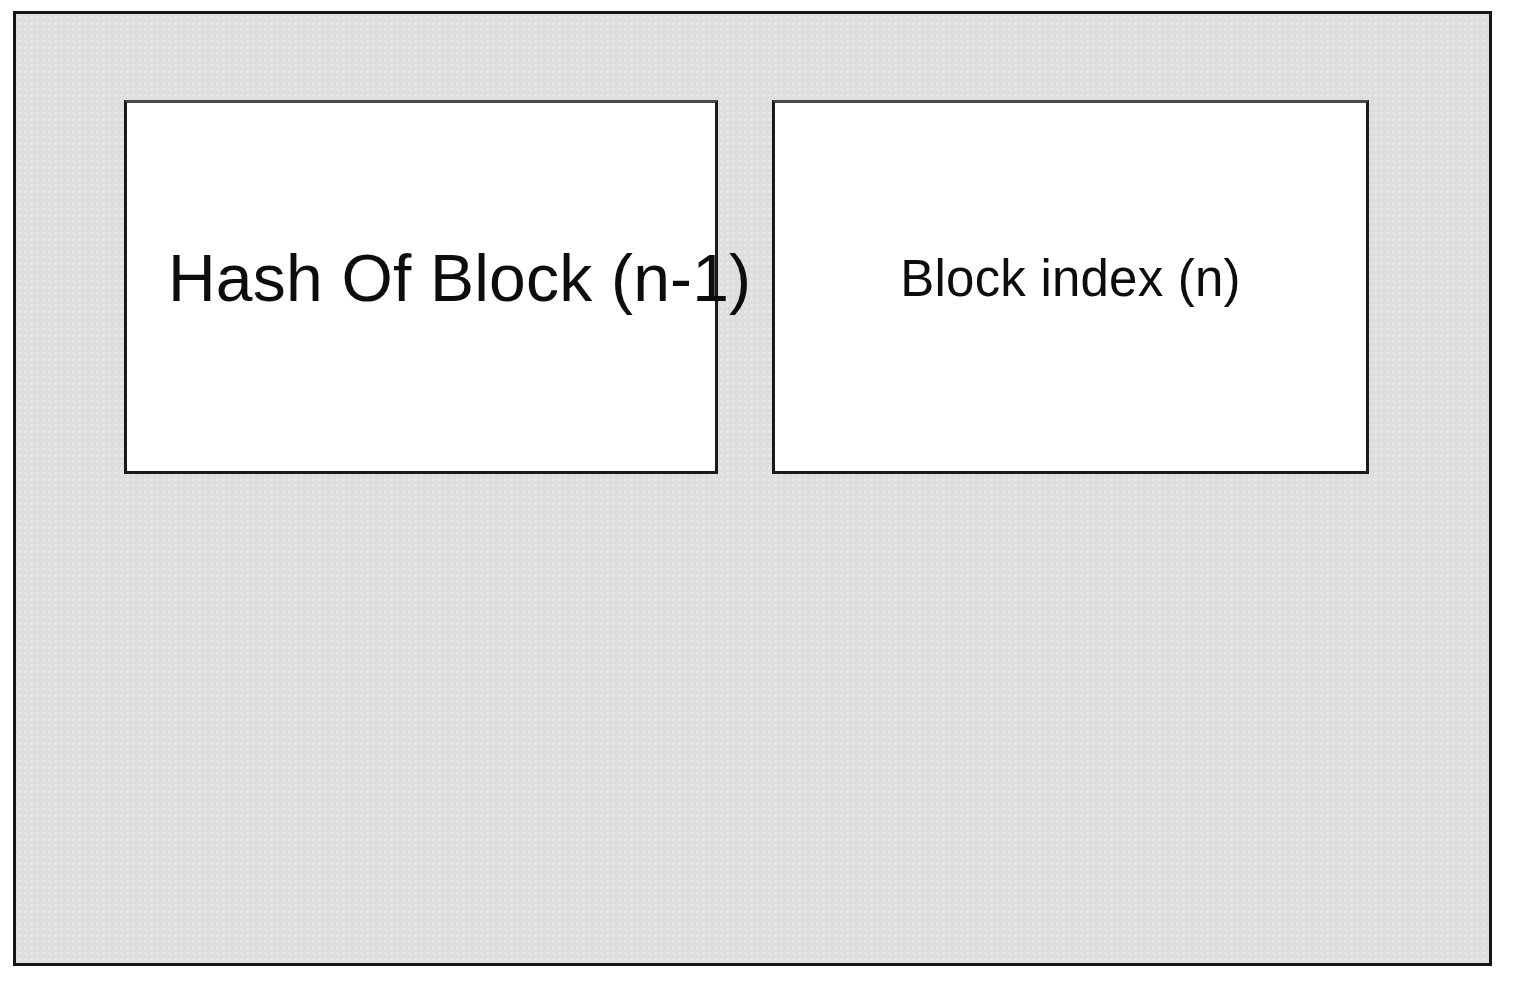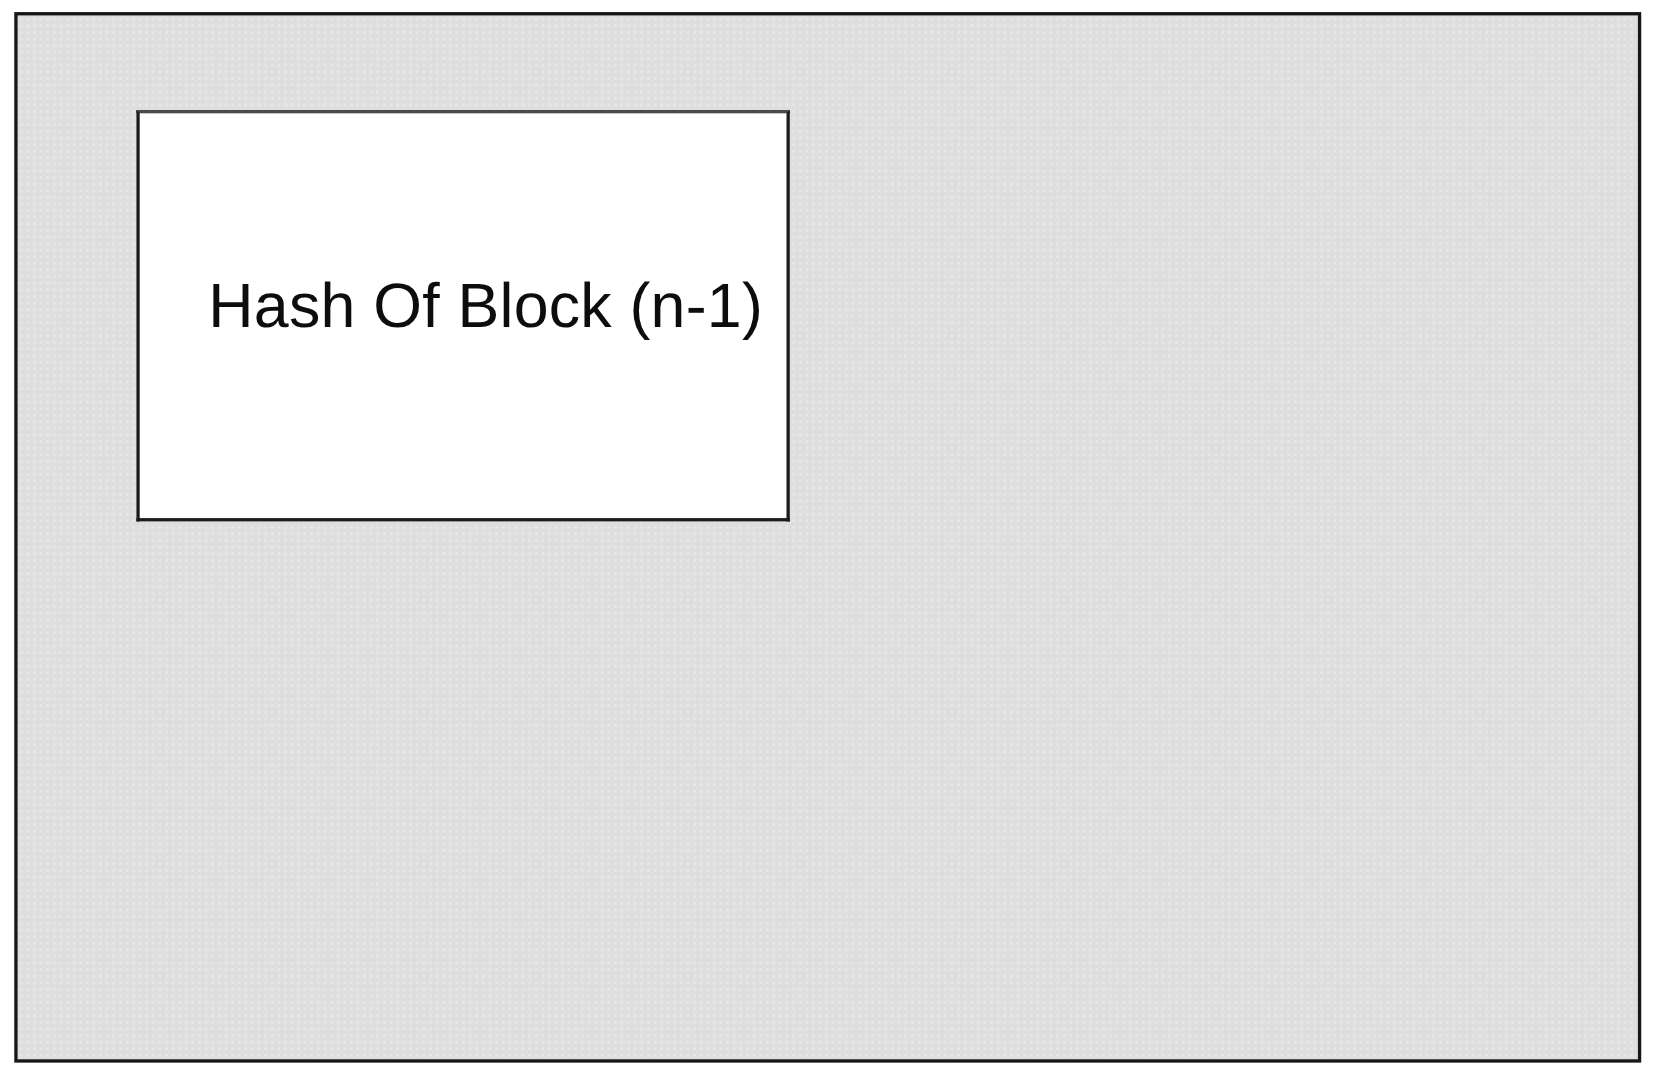--- a/index.html
+++ b/index.html
@@ -54,21 +54,21 @@
 
   
   #field-hash-of-prev-block {
     left: 108px;   
     top: 86px;     
     width: 594px;  
     height: 374px; 
   }
   #field-hash-of-prev-block .field-label {
     top: 150px;
-    font-size: 57px;
+    font-size: 66px;
     line-height: 51px;
     padding-left: 41px;
   }
 
   
   #field-block-index {
     left: 756px;   
     top: 86px;
     width: 597px;  
     height: 374px;
@@ -94,15 +94,18 @@
 </style>
 </head>
 <body>
 
 <div id="block-diagram">
 
   <div class="field-box" id="field-hash-of-prev-block">
     <span class="field-label">Hash Of Block (n-1)</span>
   </div>
 
+  <div class="field-box" id="field-block-index">
+    <span class="field-label">Block index (n)</span>
+  </div>
 
 
 </div>
 
 </body></html>

